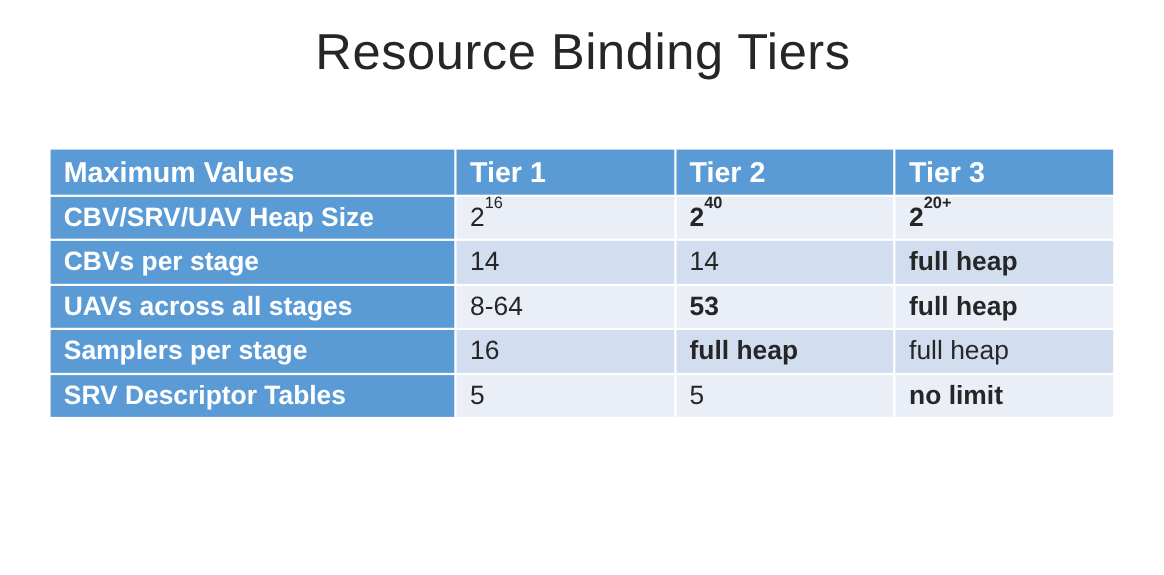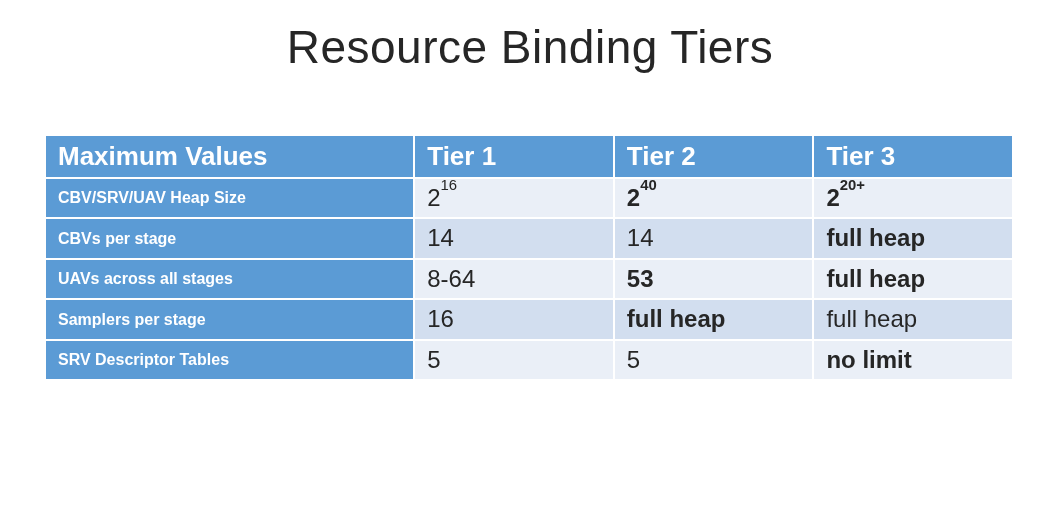--- a/index.html
+++ b/index.html
@@ -42,21 +42,21 @@
     background: #5b9bd5;
     color: #ffffff;
     font-weight: 700;
     font-size: 26px;
   }
   
   table.tiers tbody th {
     background: #5b9bd5;
     color: #ffffff;
     font-weight: 700;
-    font-size: 16px;
+    font-size: 24px;
   }
   
   table.tiers tbody tr:nth-child(odd)  td { background: #eaeff7; }
   table.tiers tbody tr:nth-child(even) td { background: #d2deef; }
   table.tiers td { color: #262626; }
   .bold { font-weight: 700; }
   sup { font-size: 0.62em; line-height: 0; position: relative; top: -0.45em; }
   
   col.c0 { width: 370px; }
   col.c1 { width: 200px; }

